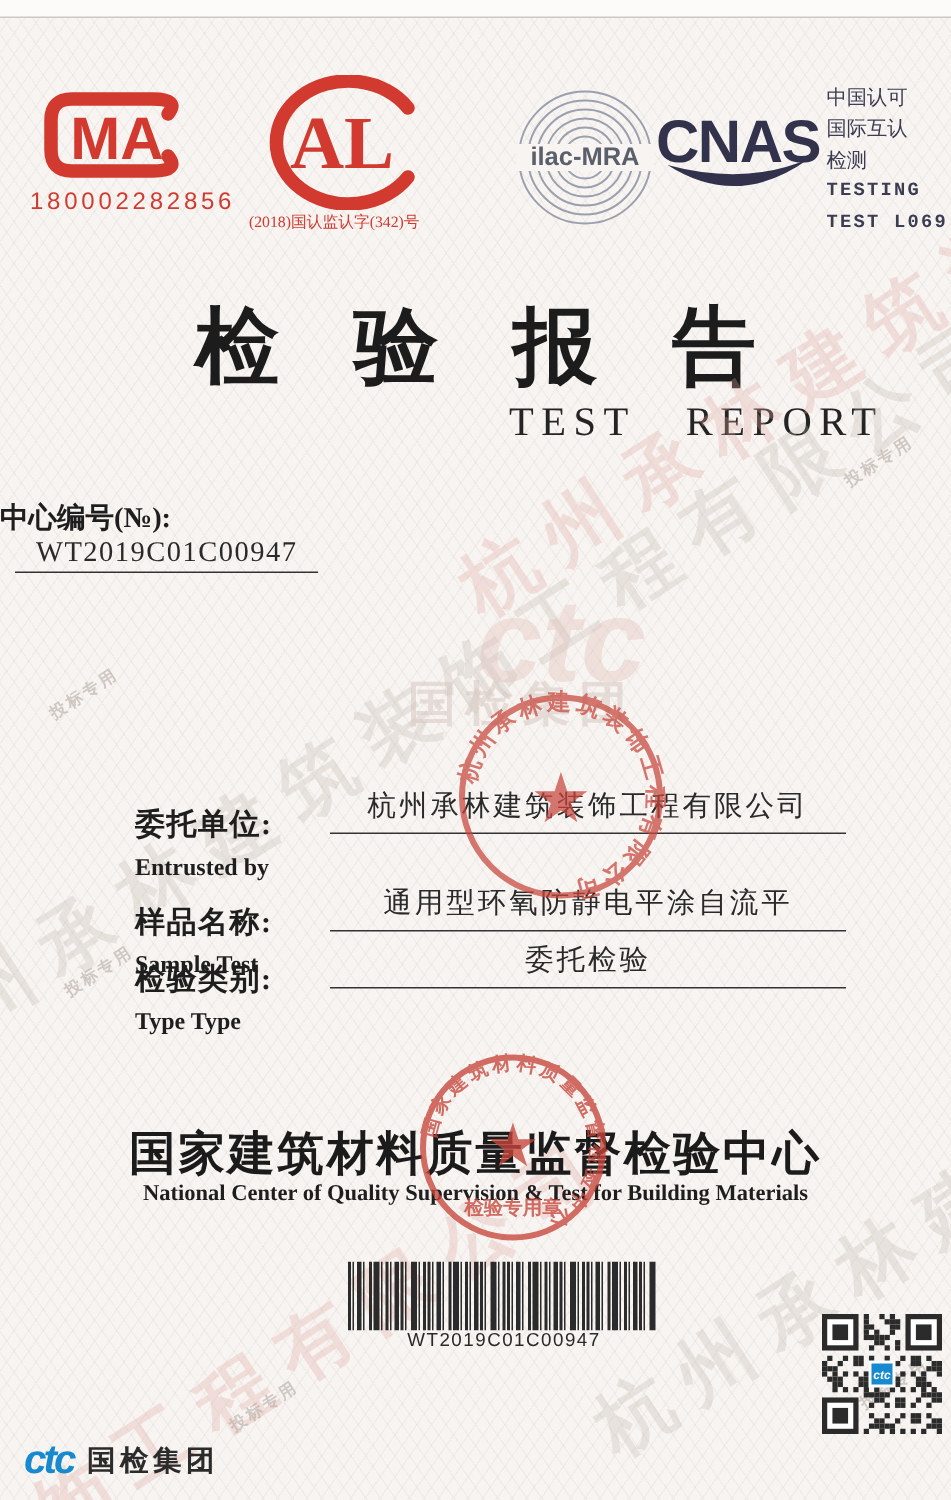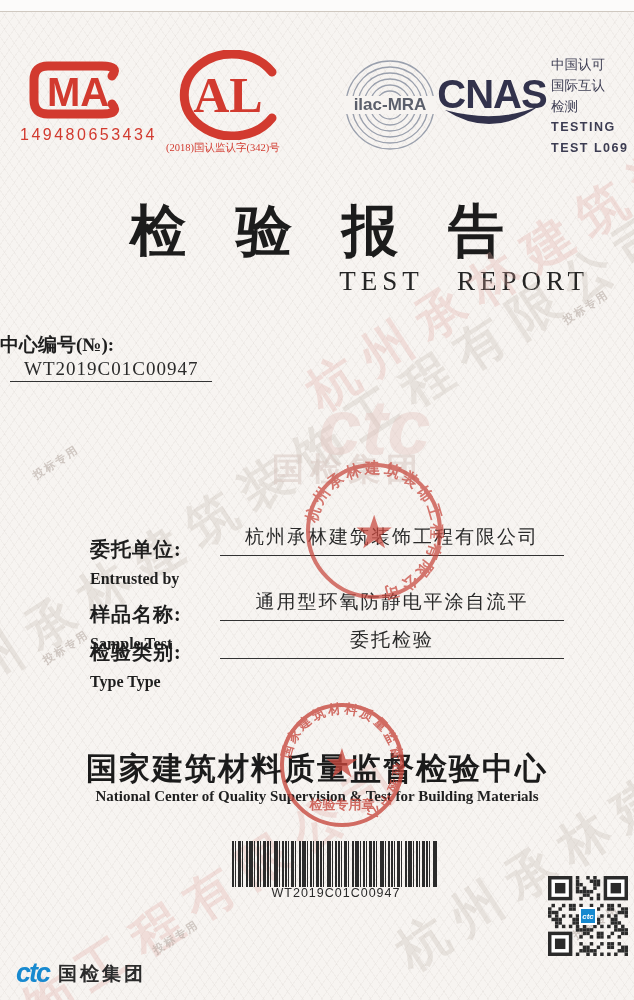--- a/index.html
+++ b/index.html
@@ -23,21 +23,21 @@
   .wm-pink{color:rgba(224,170,163,.30);}
   .wm-small{font-size:11px;transform:rotate(-33deg);color:rgba(176,164,156,.55);letter-spacing:2px;}
   .wm-ctc{font-size:78px;font-family:"Liberation Sans",sans-serif;font-style:italic;color:rgba(228,196,190,.40);transform:none;letter-spacing:0;}
   .wm-ctc-name{font-size:32px;letter-spacing:6px;color:rgba(214,196,190,.50);transform:none;}
 
   
   .hdr{z-index:2;}
   .cma-num{left:20px;top:126px;color:#d23a2f;font-size:16px;letter-spacing:2.5px;font-family:"Liberation Sans",sans-serif;}
   .al-cap{left:166px;top:141px;color:#d23a2f;font-size:10.5px;white-space:nowrap;}
   .accred{left:551px;top:54px;line-height:21px;color:#3c3c52;font-size:13.5px;white-space:nowrap;}
-  .accred .en{font-family:Liberation Sans, sans-serif;font-weight:bold;letter-spacing:1.5px;font-size:12.5px;}
+  .accred .en{font-family:Liberation Mono, monospace;font-weight:bold;letter-spacing:1.5px;font-size:12.5px;}
 
   
   .title-cn{left:0;top:194px;width:634px;text-align:center;font-size:56px;font-weight:bold;letter-spacing:50px;padding-left:50px;box-sizing:border-box;color:#1c1c1c;}
   .title-en{left:0;top:266px;width:589px;text-align:right;font-size:27px;letter-spacing:5px;word-spacing:22px;color:#242424;}
 
   .repno{left:0;top:332px;width:634px;display:flex;justify-content:center;align-items:flex-start;z-index:2;flex-direction:column;}
   .repno-label{font-size:19px;font-weight:bold;color:#1e1e1e;}
   .repno-value{font-size:19px;color:#2a2a2a;border-bottom:1.5px solid #333;padding:0 14px 1px 14px;margin-left:10px;letter-spacing:1px;}
 
   
@@ -77,21 +77,21 @@
   <div class="abs wm wm-small" style="left:40px;top:640px;">投标专用</div>
   <div class="abs wm wm-small" style="left:150px;top:930px;">投标专用</div>
   <div class="abs wm wm-small" style="left:560px;top:300px;">投标专用</div>
 
   <div class="abs wm wm-small" style="left:570px;top:915px;">投标专用</div>
 
   <svg class="abs hdr" style="left:26px;top:60px;" width="108" height="60" viewBox="0 0 108 60">
     <path d="M86 16 Q94 6 76 6 H22 Q8 6 8 20 V40 Q8 54 22 54 H76 Q94 54 86 44" fill="none" stroke="#d23a2f" stroke-width="9" stroke-linecap="round"></path>
     <text x="52" y="46" font-size="40" font-weight="bold" font-family="Liberation Sans, sans-serif" fill="#d23a2f" text-anchor="middle">MA</text>
   </svg>
-  <div class="abs hdr cma-num">149480653434</div>
+  <div class="abs hdr cma-num">180002282856</div>
 
   <svg class="abs hdr" style="left:176px;top:50px;" width="108" height="90" viewBox="0 0 108 90">
     <path d="M96 22 A48 41 0 1 0 96 68" fill="none" stroke="#d23a2f" stroke-width="9" stroke-linecap="round"></path>
     <text x="52" y="62" font-size="50" font-weight="bold" font-family="Liberation Serif, serif" fill="#d23a2f" text-anchor="middle">AL</text>
   </svg>
   <div class="abs hdr al-cap">(2018)国认监认字(342)号</div>
 
   <svg class="abs hdr" style="left:343px;top:58px;" width="94" height="94" viewBox="0 0 94 94">
     <g fill="none" stroke="#9aa0ad" stroke-width="1.3">
       <circle cx="47" cy="47" r="44"></circle>

